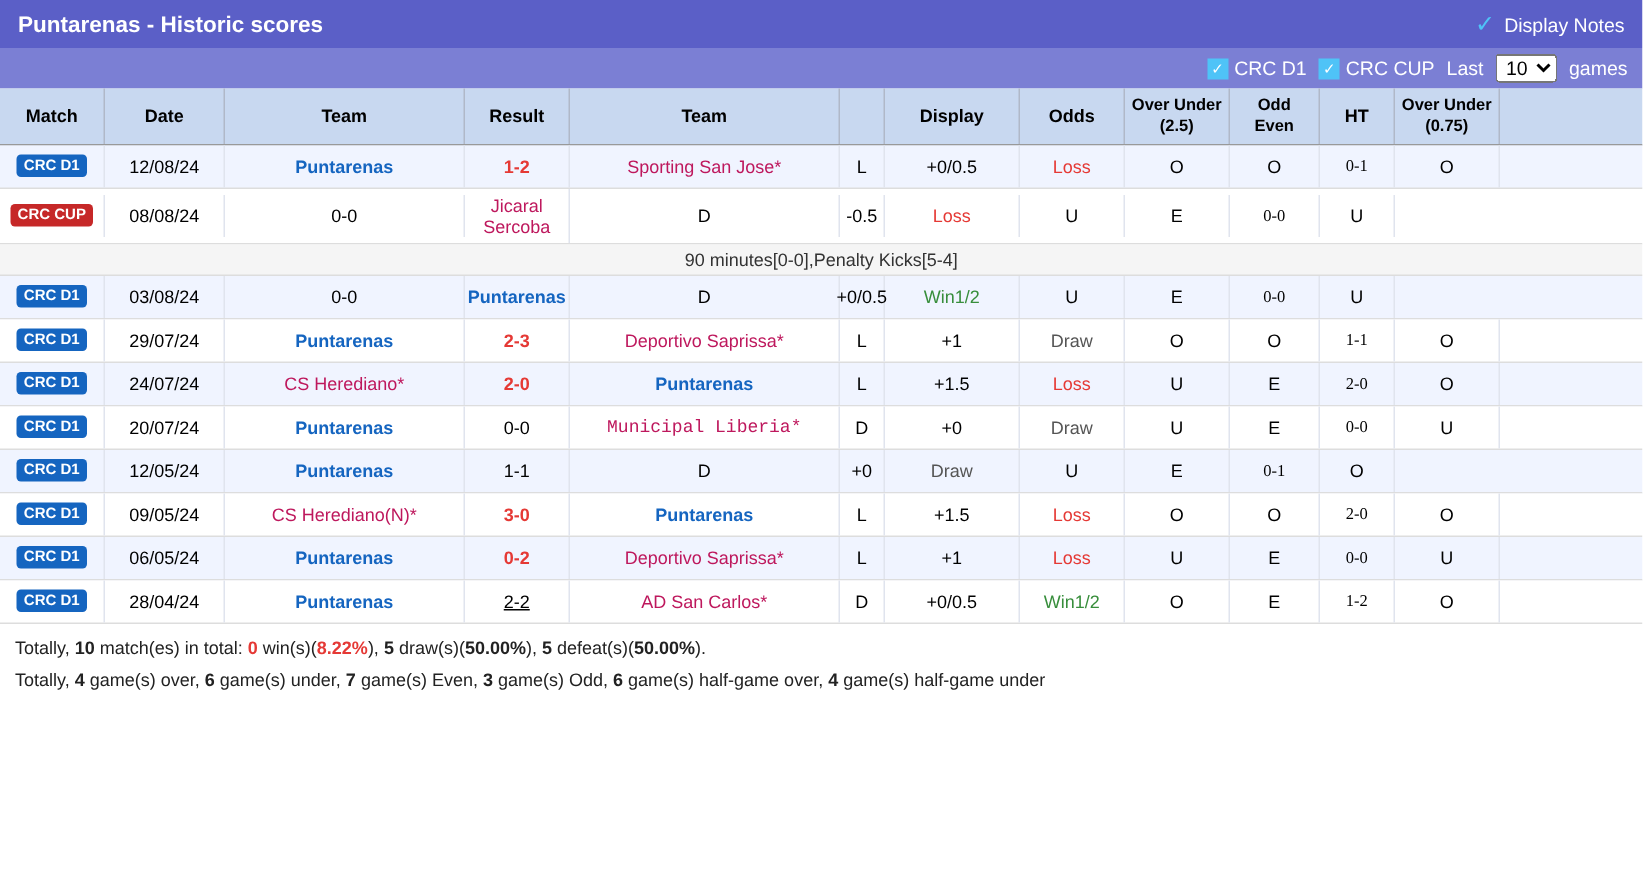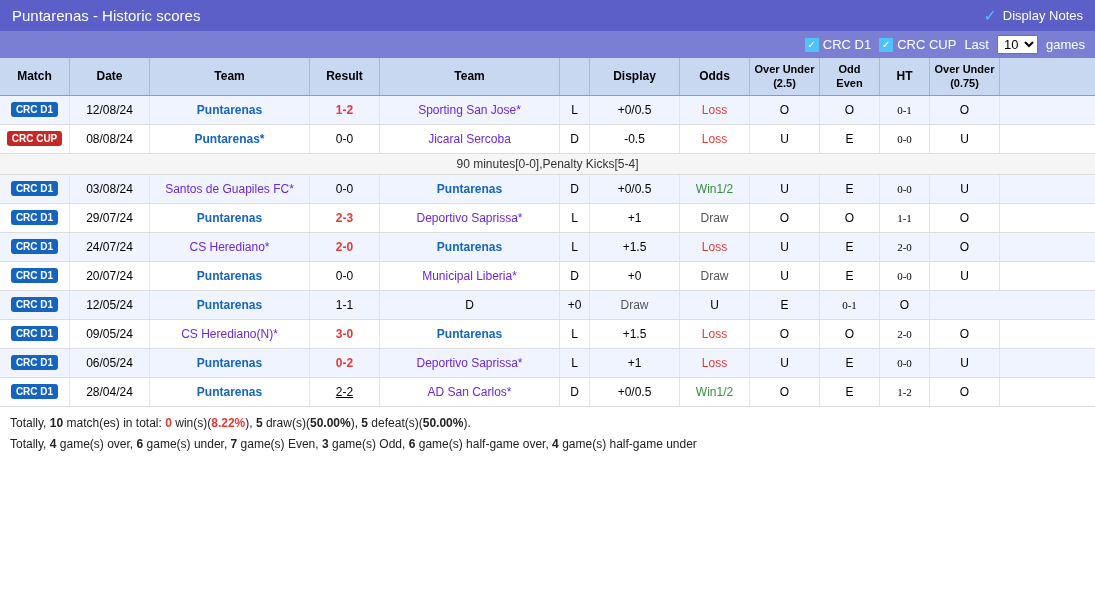--- a/index.html
+++ b/index.html
@@ -6,21 +6,21 @@
     body { font-family: Arial, sans-serif; font-size: 12px; background: #fff; width: 1095px; }
     
     .header {
       background: #5b5fc7;
       color: white;
       display: flex;
       justify-content: space-between;
       align-items: center;
       padding: 6px 12px;
     }
-    .header-title { font-size: 15px; font-weight: normal; }
+    .header-title { font-size: 15px; font-weight: bold; }
     .display-notes { display: flex; align-items: center; gap: 6px; font-size: 13px; }
     .check-blue { color: #4fc3f7; font-size: 16px; }
     
     .filter-bar {
       background: #7b7fd4;
       display: flex;
       align-items: center;
       justify-content: flex-end;
       padding: 4px 10px;
       gap: 8px;
@@ -67,21 +67,21 @@
       display: flex;
       align-items: center;
       justify-content: center;
     }
     
     .badge-crcd1 { background: #1565c0; color: white; padding: 2px 5px; border-radius: 3px; font-size: 10px; font-weight: bold; white-space: nowrap; }
     .badge-crccup { background: #c62828; color: white; padding: 2px 5px; border-radius: 3px; font-size: 10px; font-weight: bold; white-space: nowrap; }
     
     .team-home { color: #1565c0; font-weight: bold; }
     .team-away { color: #1565c0; font-weight: bold; }
-    .team-black { color: #6d28d9; }
+    .team-black { color: #be185d; }
     .result-draw { color: #000; }
     .result-loss { color: #e53935; font-weight: bold; }
     .penalty-full {
       display: flex;
       align-items: center;
       justify-content: center;
       padding: 3px 0;
       font-size: 12px;
       color: #333;
       background: #f5f5f5;
@@ -170,23 +170,20 @@
       <div class="cell">O</div>
       <div class="cell ht-cell">0-1</div>
       <div class="cell">O</div>
     </div>
     <div class="data-row" style="background: rgb(255, 255, 255);">
       <div class="cell">
         <span class="badge-crccup">CRC CUP</span>
       </div>
       <div class="cell">08/08/24</div>
       <div class="cell" style="cursor: pointer;">
-        <span class="team-home">Puntarenas*</span>
-      </div>
-      <div class="cell" style="cursor: pointer;">
         <span class="result-draw">0-0</span>
       </div>
       <div class="cell" style="cursor: pointer;">
         <span class="team-black">Jicaral Sercoba</span>
       </div>
       <div class="cell">D</div>
       <div class="cell">-0.5</div>
       <div class="cell">
         <span style="color: rgb(229, 57, 53);">Loss</span>
       </div>
@@ -195,23 +192,20 @@
       <div class="cell ht-cell">0-0</div>
       <div class="cell">U</div>
     </div>
     <div class="penalty-full">90 minutes[0-0],Penalty Kicks[5-4]</div>
     <div class="data-row" style="background: rgb(240, 244, 255);">
       <div class="cell">
         <span class="badge-crcd1">CRC D1</span>
       </div>
       <div class="cell">03/08/24</div>
       <div class="cell" style="cursor: pointer;">
-        <span class="team-black">Santos de Guapiles FC*</span>
-      </div>
-      <div class="cell" style="cursor: pointer;">
         <span class="result-draw">0-0</span>
       </div>
       <div class="cell" style="cursor: pointer;">
         <span class="team-away">Puntarenas</span>
       </div>
       <div class="cell">D</div>
       <div class="cell">+0/0.5</div>
       <div class="cell">
         <span style="color: rgb(56, 142, 60);">Win1/2</span>
       </div>
@@ -272,21 +266,21 @@
       <div class="cell">
         <span class="badge-crcd1">CRC D1</span>
       </div>
       <div class="cell">20/07/24</div>
       <div class="cell" style="cursor: pointer;">
         <span class="team-home">Puntarenas</span>
       </div>
       <div class="cell" style="cursor: pointer;">
         <span class="result-draw">0-0</span>
       </div>
-      <div class="cell" style="cursor: pointer;">
+      <div class="cell" style="cursor: pointer; font-family: Liberation Mono, monospace;">
         <span class="team-black">Municipal Liberia*</span>
       </div>
       <div class="cell">D</div>
       <div class="cell">+0</div>
       <div class="cell">
         <span style="color: rgb(85, 85, 85);">Draw</span>
       </div>
       <div class="cell">U</div>
       <div class="cell">E</div>
       <div class="cell ht-cell">0-0</div>

